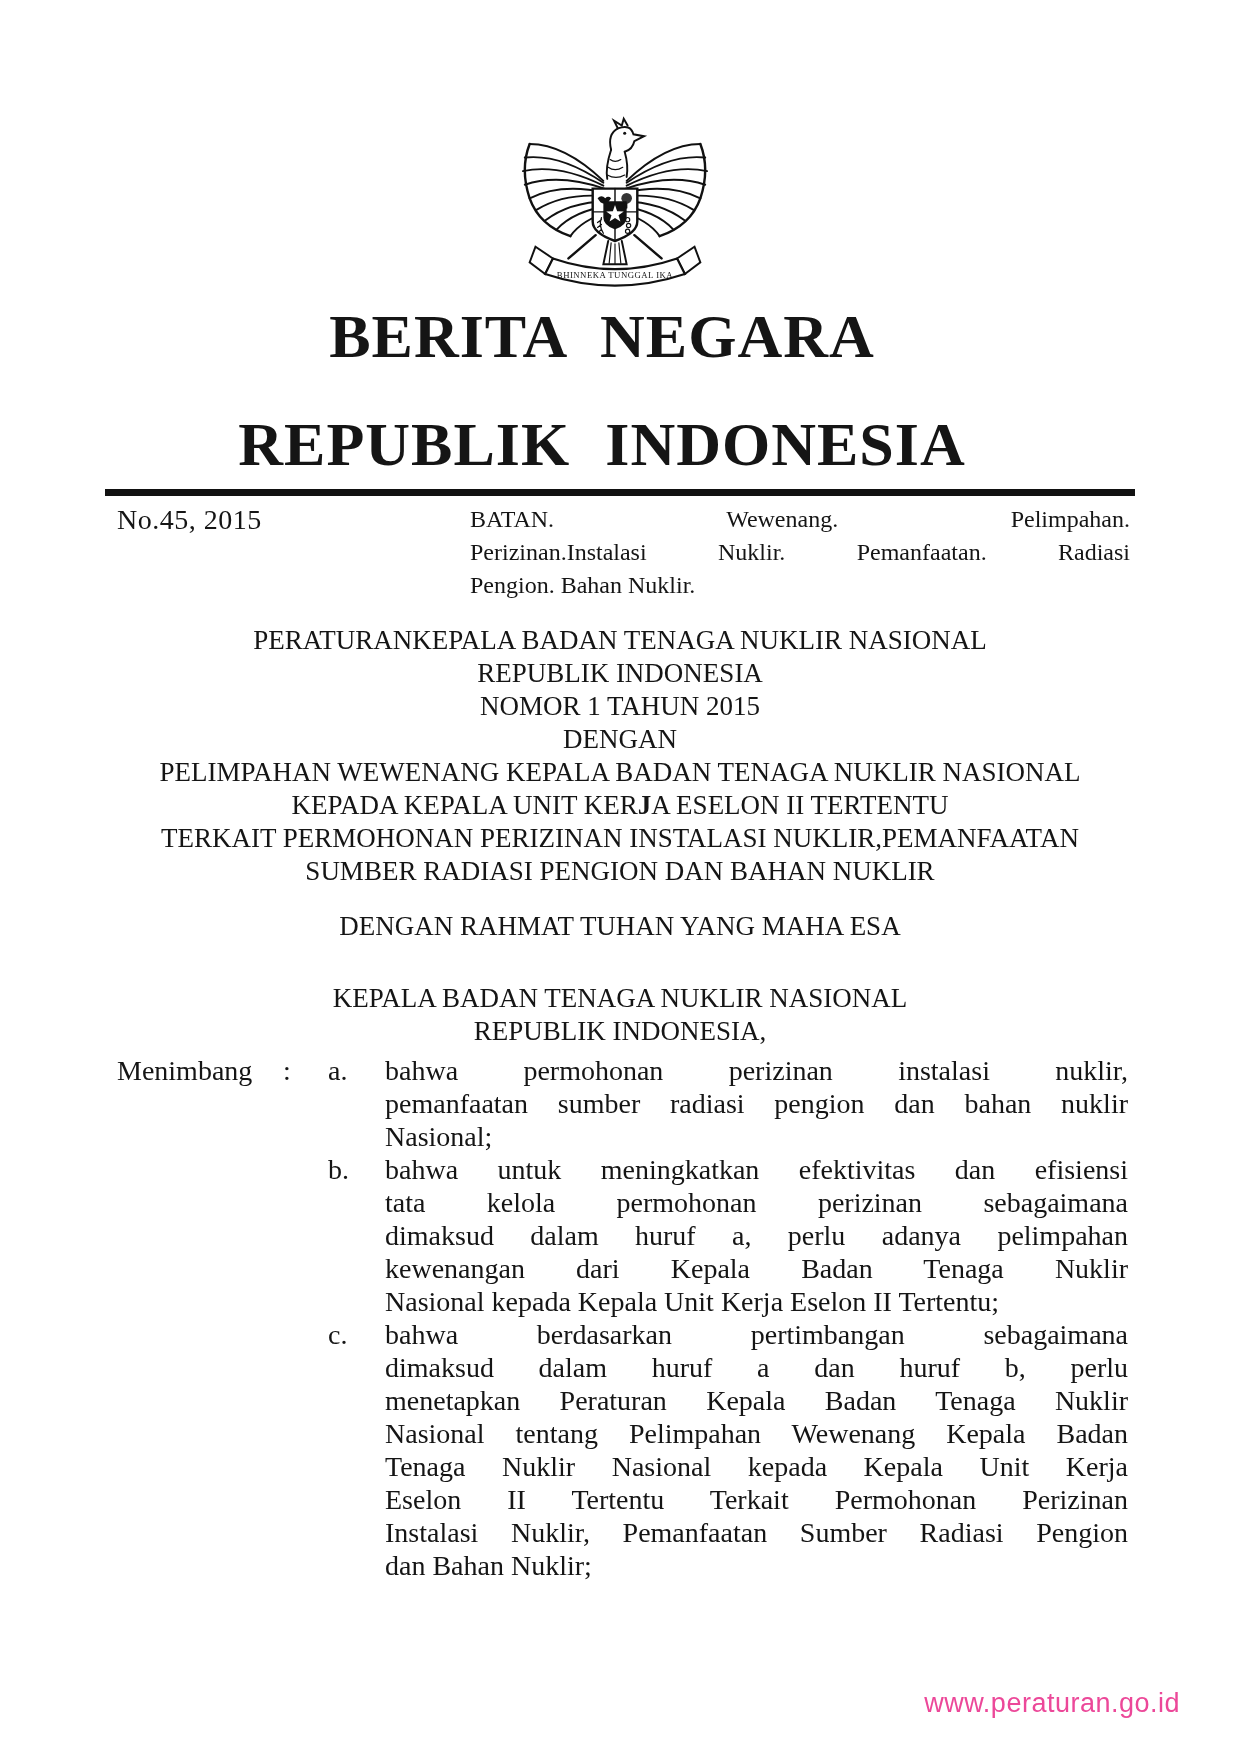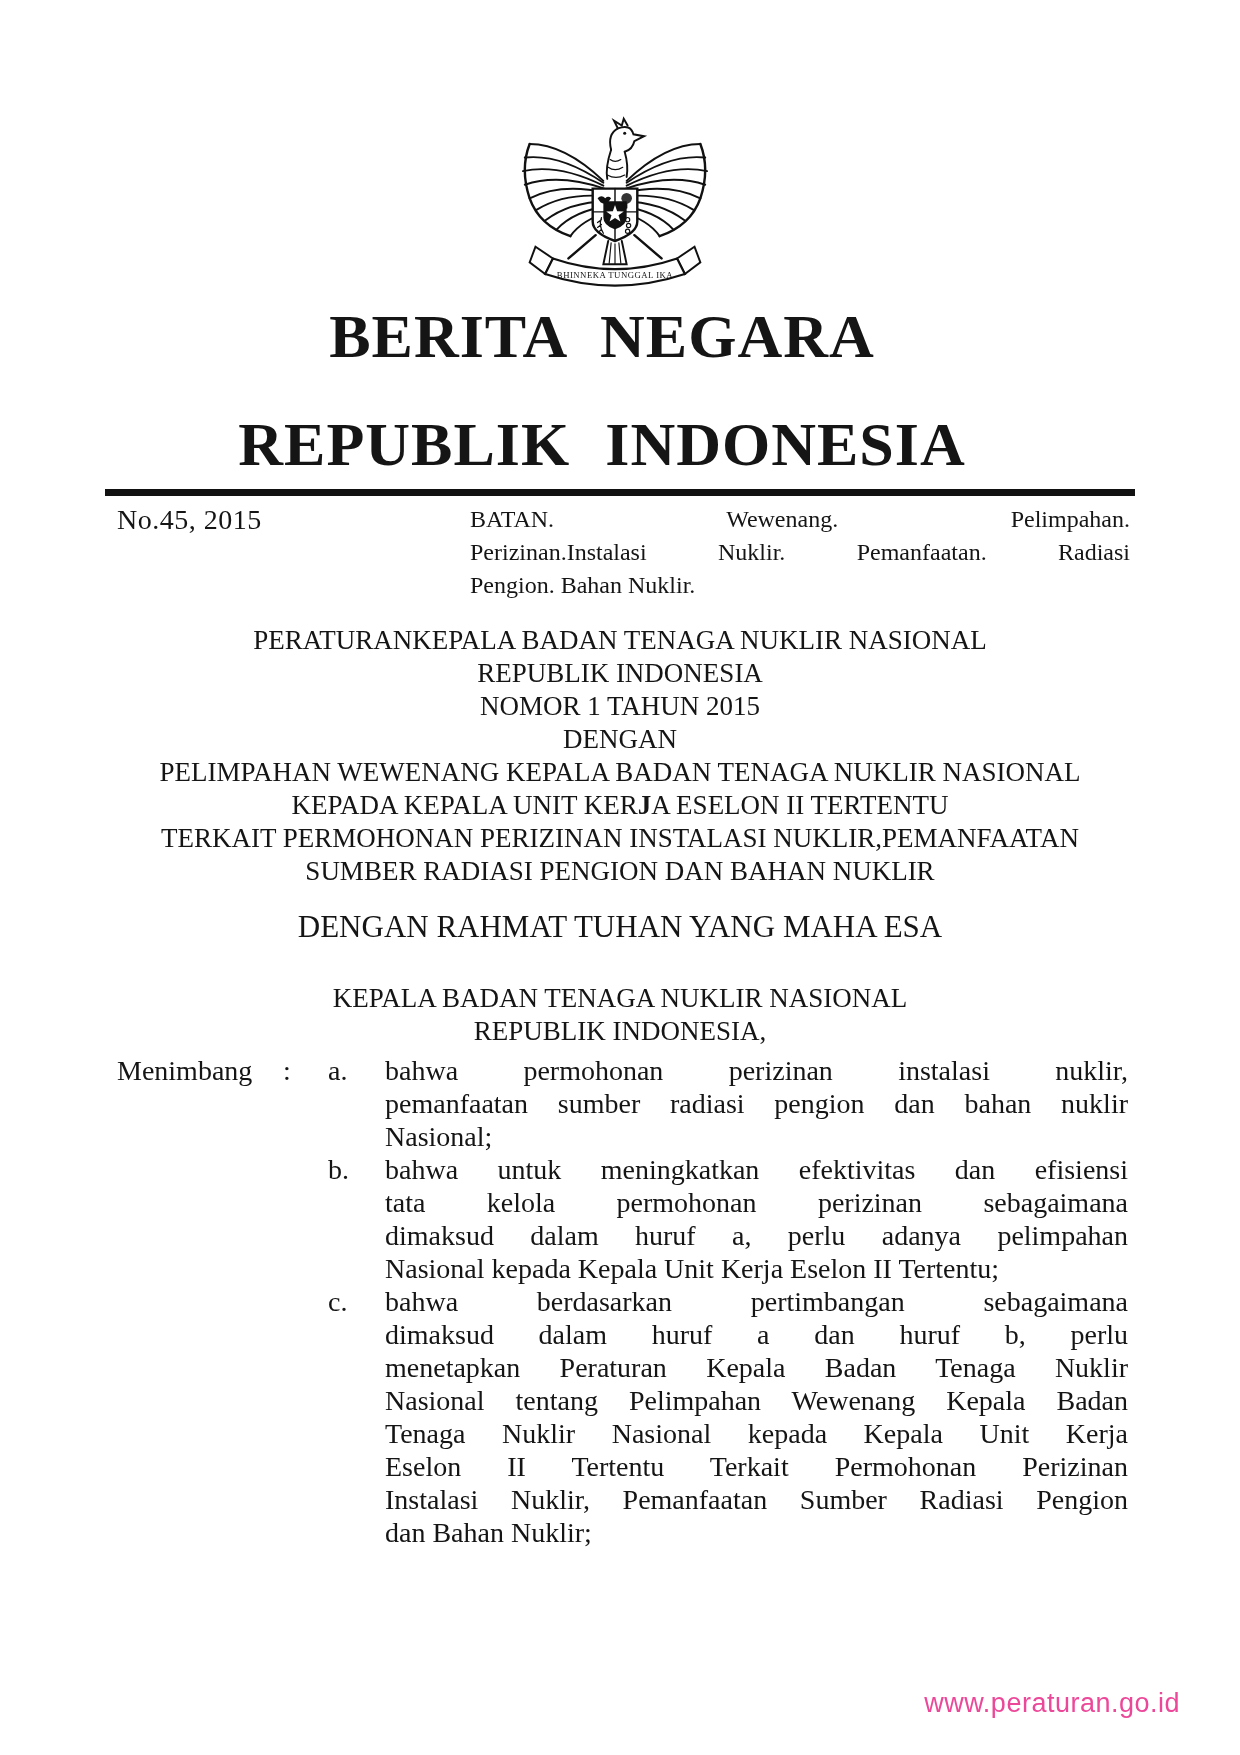--- a/index.html
+++ b/index.html
@@ -22,21 +22,21 @@
   }
   .rule{left:105px;width:1030px;height:7px;background:#111;}
   
   .gazette-no{left:117px;top:503px;font-size:28px;line-height:33px;letter-spacing:0.5px;}
   .subject{left:470px;top:503px;width:660px;font-size:24px;line-height:33px;}
   .jline{text-align:justify;text-align-last:justify;-moz-text-align-last:justify;text-justify:inter-word;}
   .jline.last{text-align-last:left;-moz-text-align-last:left;}
   
   .heading{left:105px;width:1030px;top:624px;font-size:27px;line-height:33px;text-align:center;}
   .heading .hline{white-space:nowrap;}
-  .invocation{left:105px;width:1030px;top:910px;font-size:31px;line-height:33px;text-align:center;white-space:nowrap;}
+  .invocation{left:105px;width:1030px;top:910px;font-size:27px;line-height:33px;text-align:center;white-space:nowrap;}
   .authority{left:105px;width:1030px;top:982px;font-size:27px;line-height:33px;text-align:center;}
   .authority .hline{white-space:nowrap;}
   
   .menimbang{
     left:117px;top:1054px;width:1011px;
     display:grid;grid-template-columns:166px 45px 57px 1fr;
     font-size:28px;line-height:33px;
   }
   .m-label{grid-column:1;grid-row:1;}
   .m-colon{grid-column:2;grid-row:1;}
@@ -172,20 +172,21 @@
       <div class="jline">bahwa permohonan perizinan instalasi nuklir,</div>
       <div class="jline">pemanfaatan sumber radiasi pengion dan bahan nuklir</div>
       <div class="jline last">Nasional;</div>
     </div>
 
     <div class="m-marker-b">b.</div>
     <div class="m-text-b">
       <div class="jline">bahwa untuk meningkatkan efektivitas dan efisiensi</div>
       <div class="jline">tata kelola permohonan perizinan sebagaimana</div>
       <div class="jline">dimaksud dalam huruf a, perlu adanya pelimpahan</div>
+      <div class="jline">kewenangan dari Kepala Badan Tenaga Nuklir</div>
       <div class="jline last">Nasional kepada Kepala Unit Kerja Eselon II Tertentu;</div>
     </div>
 
     <div class="m-marker-c">c.</div>
     <div class="m-text-c">
       <div class="jline">bahwa berdasarkan pertimbangan sebagaimana</div>
       <div class="jline">dimaksud dalam huruf a dan huruf b, perlu</div>
       <div class="jline">menetapkan Peraturan Kepala Badan Tenaga Nuklir</div>
       <div class="jline">Nasional tentang Pelimpahan Wewenang Kepala Badan</div>
       <div class="jline">Tenaga Nuklir Nasional kepada Kepala Unit Kerja</div>

